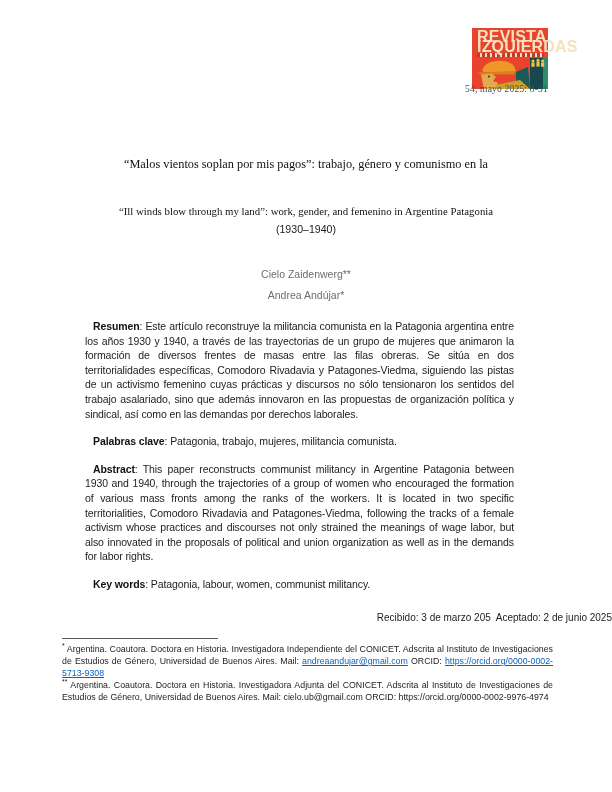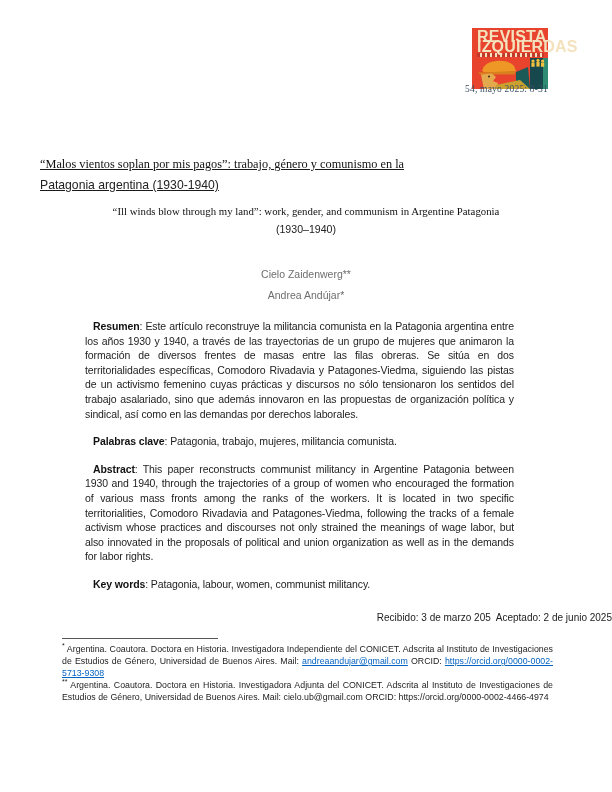--- a/index.html
+++ b/index.html
@@ -25,21 +25,21 @@
     height:4px;margin:1px 4px 1px 5px;
     background:repeating-linear-gradient(90deg,#c0392b 0 3px,#f3e2bd 3px 5px);
   }
   .logo-illustration{display:block;width:76px;height:31px;}
   .issue-line{
     position:absolute;top:84px;right:64px;
     font-family:"Liberation Serif", serif;
     font-size:9.5px;color:#3b4f63;letter-spacing:.2px;
   }
   
-  .title-es{position:absolute;top:154px;left:40px;right:40px;text-align:left;line-height:21px;text-decoration:underline;}
+  .title-es{position:absolute;top:154px;left:40px;right:40px;text-align:center;line-height:21px;}
   .title-es .serif-line{font-family:"Liberation Serif", serif;font-size:12.3px;color:#111;}
   .title-es .sans-line{font-family:"Liberation Sans", sans-serif;font-size:12.2px;color:#222;}
   .title-en{position:absolute;top:203px;left:40px;right:40px;text-align:center;line-height:17.5px;}
   .title-en .serif-line{font-family:"Liberation Serif", serif;font-size:10.8px;color:#111;}
   .title-en .sans-line{font-family:"Liberation Sans", sans-serif;font-size:10.6px;color:#222;}
   
   .authors{position:absolute;top:264px;left:0;right:0;text-align:center;line-height:21px;}
   .author{font-size:10.5px;color:#6e6e6e;}
   
   .abstract-block{
@@ -91,41 +91,40 @@
       <path d="M9 16.5 L20 15.5 L24 19 L21 23 L26 25 L24 31 L12 31 L10 22 Z" fill="#e5a94d"></path>
       <circle cx="17" cy="18.4" r="1" fill="#3a2a1a"></circle>
       <path d="M24 27 L48 22 L58 31 L24 31 Z" fill="#caa12f"></path>
     </svg>
   </div>
 
   <div class="issue-line">54, mayo 2025: 8-31</div>
 
   <div class="title-es">
     <div class="serif-line">“Malos vientos soplan por mis pagos”: trabajo, género y comunismo en la</div>
-    <div class="sans-line">Patagonia argentina (1930-1940)</div>
   </div>
 
   <div class="title-en">
-    <div class="serif-line">“Ill winds blow through my land”: work, gender, and communism in Argentine Patagonia</div>
+    <div class="serif-line">“Ill winds blow through my land”: work, gender, and femenino in Argentine Patagonia</div>
     <div class="sans-line">(1930–1940)</div>
   </div>
 
   <div class="authors">
     <div class="author">Cielo Zaidenwerg**</div>
     <div class="author">Andrea Andújar*</div>
   </div>
 
   <div class="abstract-block">
     <p><b>Resumen</b><span>: Este artículo reconstruye la militancia comunista en la Patagonia argentina entre los años 1930 y 1940, a través de las trayectorias de un grupo de mujeres que animaron la formación de diversos frentes de masas entre las filas obreras. Se sitúa en dos territorialidades específicas, Comodoro Rivadavia y Patagones-Viedma, siguiendo las pistas de un activismo femenino cuyas prácticas y discursos no sólo tensionaron los sentidos del trabajo asalariado, sino que además innovaron en las propuestas de organización política y sindical, así como en las demandas por derechos laborales.</span></p>
     <p><b>Palabras clave</b><span>: Patagonia, trabajo, mujeres, militancia comunista.</span></p>
     <p><b>Abstract</b><span>: This paper reconstructs communist militancy in Argentine Patagonia between 1930 and 1940, through the trajectories of a group of women who encouraged the formation of various mass fronts among the ranks of the workers. It is located in two specific territorialities, Comodoro Rivadavia and Patagones-Viedma, following the tracks of a female activism whose practices and discourses not only strained the meanings of wage labor, but also innovated in the proposals of political and union organization as well as in the demands for labor rights.</span></p>
     <p><b>Key words</b><span>: Patagonia, labour, women, communist militancy.</span></p>
   </div>
 
   <div class="received">Recibido: 3 de marzo 205  Aceptado: 2 de junio 2025</div>
 
   <div class="footnotes">
     <hr class="fn-sep">
     <p><span class="fn-marker">*</span><span> Argentina. Coautora. Doctora en Historia. Investigadora Independiente del CONICET. Adscrita al Instituto de Investigaciones de Estudios de Género, Universidad de Buenos Aires. Mail: </span><a class="link">andreaandujar@gmail.com</a><span> ORCID: </span><a class="link">https://orcid.org/0000-0002-5713-9308</a></p>
-    <p><span class="fn-marker">**</span><span> Argentina. Coautora. Doctora en Historia. Investigadora Adjunta del CONICET. Adscrita al Instituto de Investigaciones de Estudios de Género, Universidad de Buenos Aires. Mail: cielo.ub@gmail.com ORCID: https://orcid.org/0000-0002-4466-4974</span></p>
+    <p><span class="fn-marker">**</span><span> Argentina. Coautora. Doctora en Historia. Investigadora Adjunta del CONICET. Adscrita al Instituto de Investigaciones de Estudios de Género, Universidad de Buenos Aires. Mail: cielo.ub@gmail.com ORCID: https://orcid.org/0000-0002-9976-4974</span></p>
   </div>
 
 </div>
 
 </body></html>

